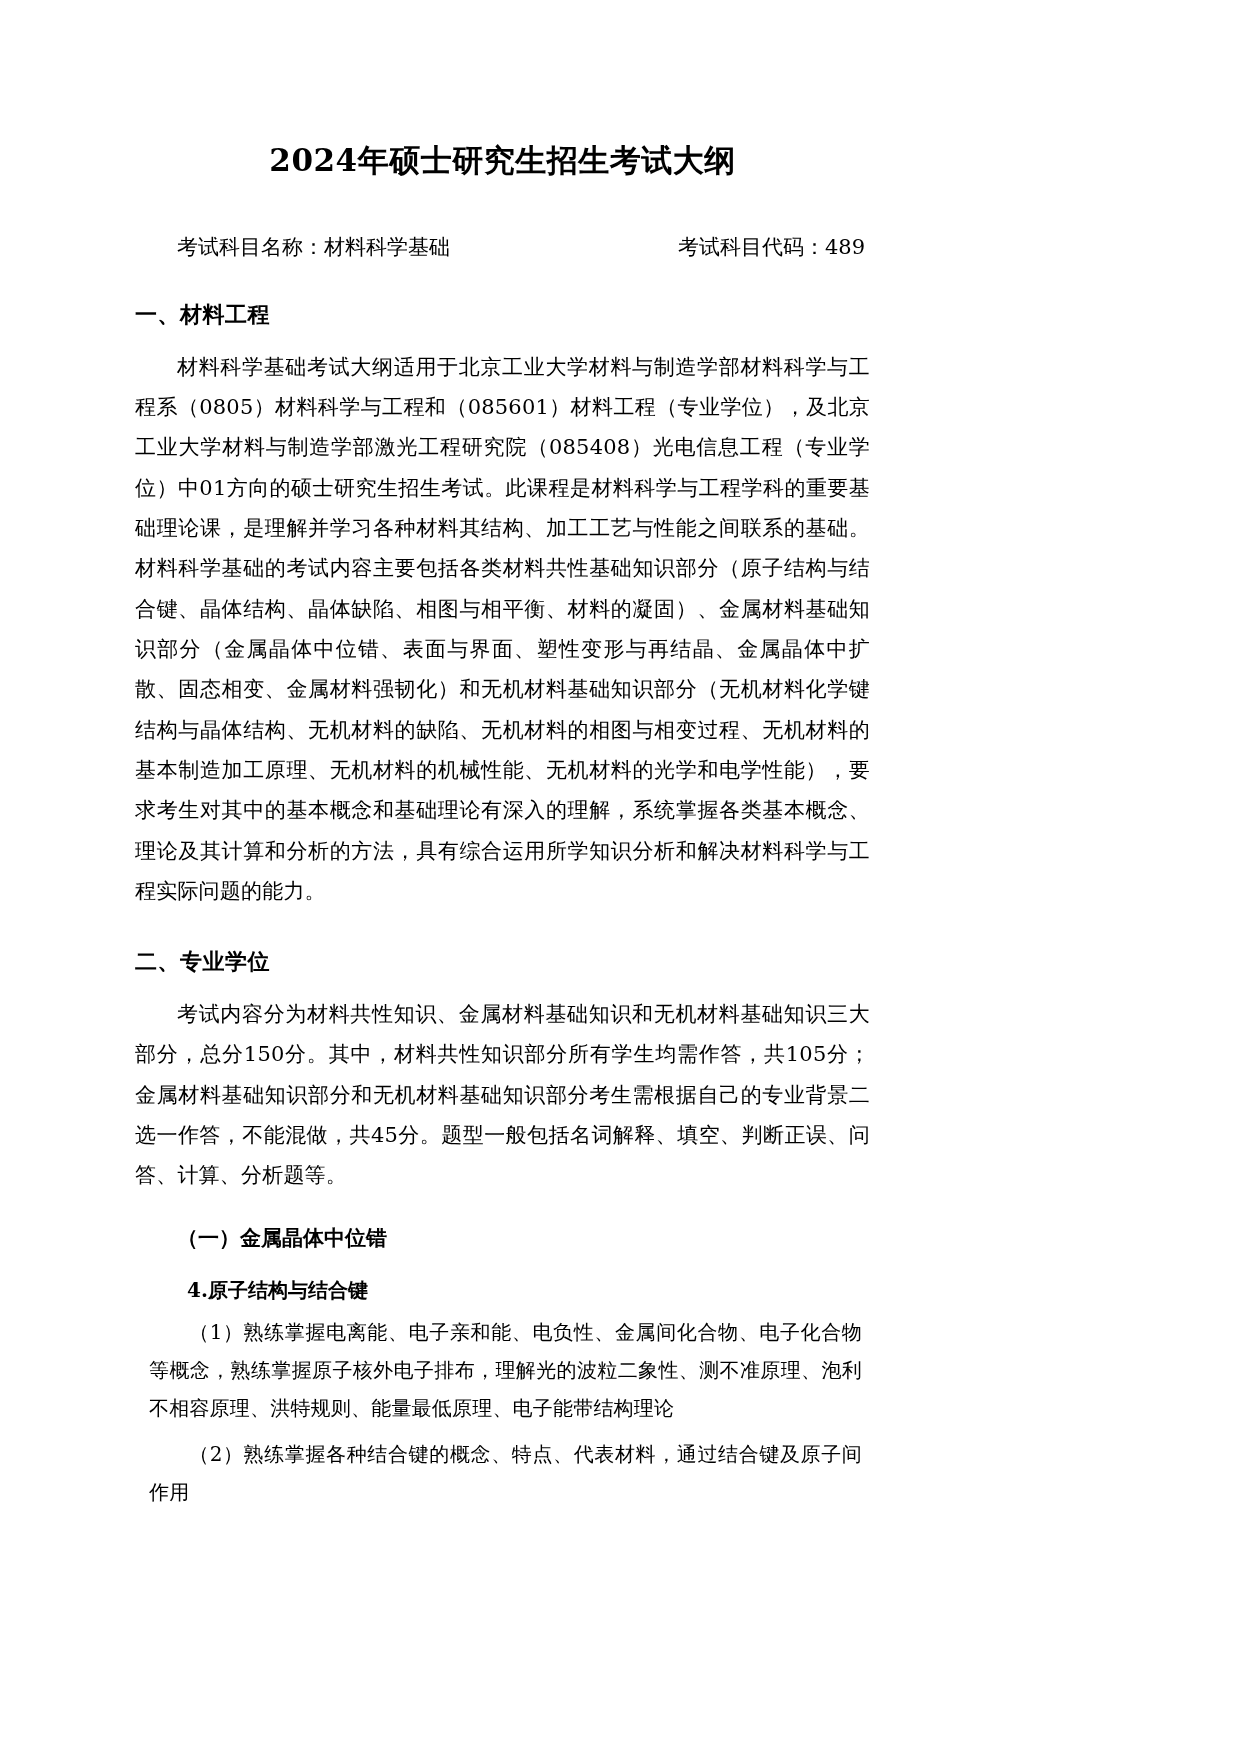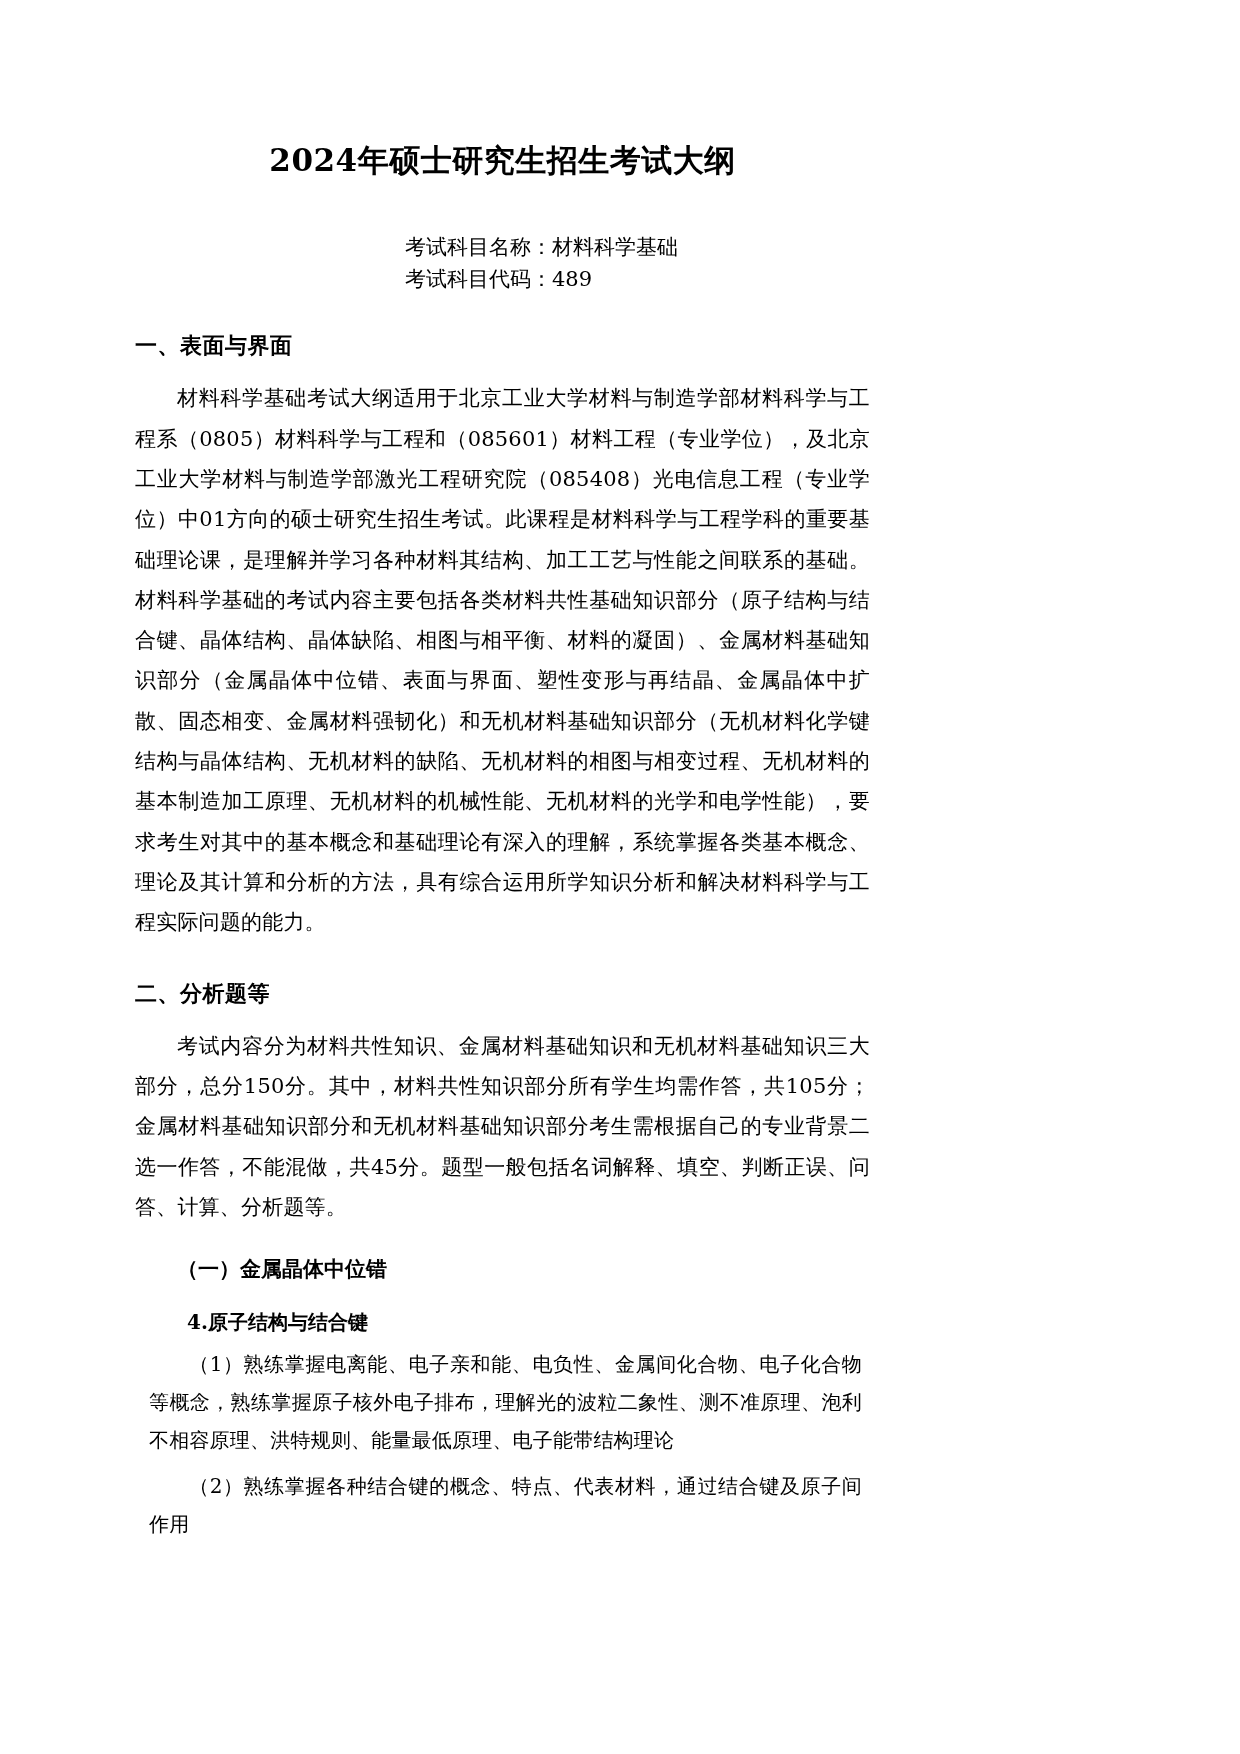--- a/index.html
+++ b/index.html
@@ -31,21 +31,20 @@
     font-family: "DejaVu Serif", "Liberation Serif", serif;
   }
   .subject-row {
     display: flex;
     justify-content: flex-start;
     align-items: baseline;
     font-size: 21px;
     margin-top: 52px;
     padding-left: 42px;
     line-height: 1.5;
-    flex-direction: column;
   }
   .subject-name {
     white-space: nowrap;
   }
   .subject-code {
     white-space: nowrap;
     margin-left: 228px;
   }
   .section-heading {
     font-size: 22px;
@@ -96,25 +95,25 @@
 
 <div class="page">
 
   <h1 class="doc-title">2024年硕士研究生招生考试大纲</h1>
 
   <div class="subject-row">
     <span class="subject-name">考试科目名称：材料科学基础</span>
     <span class="subject-code">考试科目代码：489</span>
   </div>
 
-  <h2 class="section-heading">一、表面与界面</h2>
+  <h2 class="section-heading">一、材料工程</h2>
 
   <p class="body-text">材料科学基础考试大纲适用于北京工业大学材料与制造学部材料科学与工程系（0805）材料科学与工程和（085601）材料工程（专业学位），及北京工业大学材料与制造学部激光工程研究院（085408）光电信息工程（专业学位）中01方向的硕士研究生招生考试。此课程是材料科学与工程学科的重要基础理论课，是理解并学习各种材料其结构、加工工艺与性能之间联系的基础。材料科学基础的考试内容主要包括各类材料共性基础知识部分（原子结构与结合键、晶体结构、晶体缺陷、相图与相平衡、材料的凝固）、金属材料基础知识部分（金属晶体中位错、表面与界面、塑性变形与再结晶、金属晶体中扩散、固态相变、金属材料强韧化）和无机材料基础知识部分（无机材料化学键结构与晶体结构、无机材料的缺陷、无机材料的相图与相变过程、无机材料的基本制造加工原理、无机材料的机械性能、无机材料的光学和电学性能），要求考生对其中的基本概念和基础理论有深入的理解，系统掌握各类基本概念、理论及其计算和分析的方法，具有综合运用所学知识分析和解决材料科学与工程实际问题的能力。</p>
 
-  <h2 class="section-heading">二、分析题等</h2>
+  <h2 class="section-heading">二、专业学位</h2>
 
   <p class="body-text">考试内容分为材料共性知识、金属材料基础知识和无机材料基础知识三大部分，总分150分。其中，材料共性知识部分所有学生均需作答，共105分；金属材料基础知识部分和无机材料基础知识部分考生需根据自己的专业背景二选一作答，不能混做，共45分。题型一般包括名词解释、填空、判断正误、问答、计算、分析题等。</p>
 
   <h3 class="sub-heading">（一）金属晶体中位错</h3>
 
   <h4 class="sub-sub-heading">4.原子结构与结合键</h4>
 
   <p class="item-text">（1）熟练掌握电离能、电子亲和能、电负性、金属间化合物、电子化合物等概念，熟练掌握原子核外电子排布，理解光的波粒二象性、测不准原理、泡利不相容原理、洪特规则、能量最低原理、电子能带结构理论</p>
 
   <p class="item-text">（2）熟练掌握各种结合键的概念、特点、代表材料，通过结合键及原子间作用</p>

